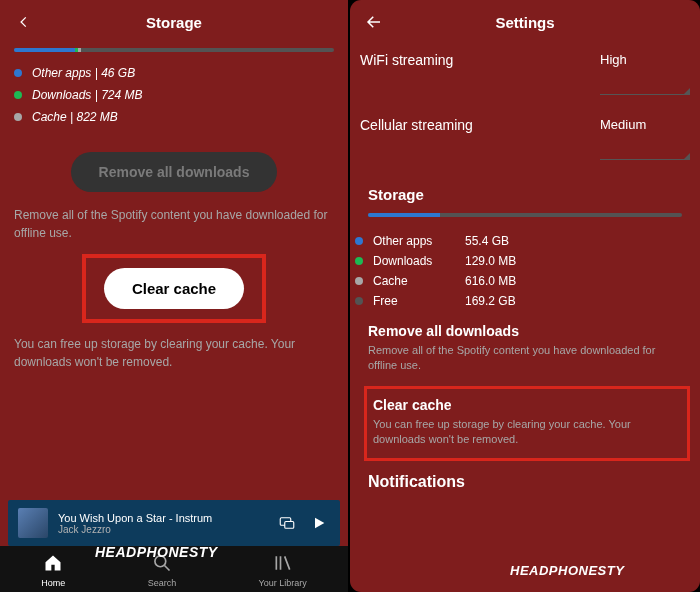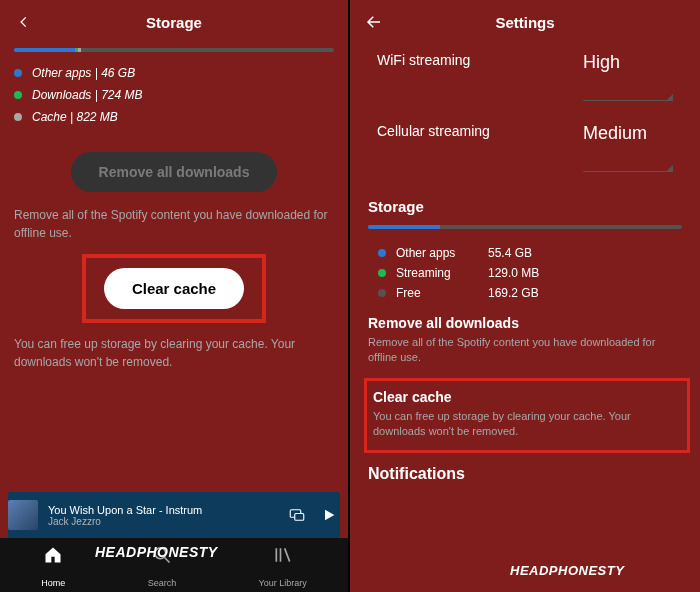--- a/index.html
+++ b/index.html
@@ -12,21 +12,21 @@
     overflow: hidden;
   }
   .screen {
     background: #7f1d1d;
     color: #fff;
     position: relative;
     display: flex;
     flex-direction: column;
   }
   .screen-left { width: 350px; border-right: 2px solid #000; }
-  .screen-right { width: 350px; }
+  .screen-right { width: 350px; border-radius: 11px; }
 
   
   .header {
     display: flex;
     align-items: center;
     padding: 12px 14px;
     position: relative;
     height: 44px;
   }
   .back-btn { width: 20px; height: 20px; display:flex; align-items:center; justify-content:center; cursor:pointer; }
@@ -103,21 +103,21 @@
     border-radius: 26px;
     border: none;
   }
 
   .flex-spacer { flex: 1; }
 
   
   .now-playing {
     background: #0d3b5c;
     margin: 0 8px;
-    padding: 8px 0;
+    padding: 8px 10px;
     display: flex;
     align-items: center;
     gap: 10px;
     border-radius: 2px;
   }
   .np-art {
     width: 30px; height: 30px;
     background: linear-gradient(135deg,#5a7fb3,#2a4668);
     border-radius: 2px;
   }
@@ -126,38 +126,38 @@
   .np-artist { font-size: 10px; color:#b3b3b3; }
   .np-icon { width:22px; height:22px; display:flex; align-items:center; justify-content:center; }
 
   
   .bottom-nav {
     display: flex;
     justify-content: space-around;
     padding: 6px 0 4px;
     background: #121212;
   }
-  .nav-item { display:flex; flex-direction:column; align-items:center; gap:12px; color:#fff; }
+  .nav-item { display:flex; flex-direction:column; align-items:center; gap:4px; color:#fff; }
   .nav-item.dim { color:#a7a7a7; }
   .nav-label { font-size: 9px; }
   .nav-icon { width:22px; height:22px; display:flex; align-items:center; justify-content:center; }
 
   
   .setting-row {
-    padding: 8px 27px 14px;
+    padding: 8px 10px 14px;
     display: flex;
     justify-content: flex-end;
     align-items: flex-start;
     gap: 12px;
   }
   .setting-left { flex:1; }
   .setting-label { font-size: 14px; color:#fff; }
   .setting-sub { font-size: 11px; color:#a7a7a7; line-height:1.4; margin-top:2px; }
   .setting-value-wrap { min-width: 90px; display:flex; flex-direction:column; align-items:flex-start; }
-  .setting-value { font-size: 18px; color:#fff; margin-bottom: 18px; }
+  .setting-value { font-size: 13px; color:#fff; margin-bottom: 18px; }
   .setting-underline { width: 90px; height:10px; position:relative; }
   .setting-underline::before {
     content:""; position:absolute; left:0; right:0; bottom:0;
     border-bottom:1px solid #555;
   }
   .setting-underline::after {
     content:""; position:absolute; right:0; bottom:0;
     border-style: solid;
     border-width: 0 0 7px 7px;
     border-color: transparent transparent #555 transparent;
@@ -167,21 +167,21 @@
     font-size: 15px; font-weight:700; color:#fff;
     padding: 12px 18px 10px;
   }
 
   .bar-wrap-r { padding: 0 18px; margin-bottom: 14px; }
   .bar-r { height:4px; background:#535353; border-radius:2px; display:flex; overflow:hidden; }
   .seg-other-r { background:#2e77d0; width:23%; }
 
   .storage-row {
     display:flex; align-items:center;
-    padding: 3px 28px;
+    padding: 3px 5px;
     font-size: 12px; color:#fff;
   }
   .storage-label { width: 110px; display:flex; align-items:center; }
   .storage-val { color:#fff; }
 
   .sect-block { padding: 12px 18px 8px; }
   .sect-label { font-size: 14px; color:#fff; font-weight:600; }
   .sect-sub { font-size: 11px; color:#a7a7a7; line-height:1.4; margin-top:4px; }
 
   .highlight-box-r {
@@ -345,23 +345,30 @@
   <div class="storage-row">
     <div class="storage-label">
         <span class="dot dot-blue"></span>
         <span>Other apps</span>
       </div>
     <div class="storage-val">55.4 GB</div>
   </div>
   <div class="storage-row">
     <div class="storage-label">
         <span class="dot dot-green"></span>
-        <span>Streaming</span>
+        <span>Downloads</span>
       </div>
     <div class="storage-val">129.0 MB</div>
+  </div>
+  <div class="storage-row">
+    <div class="storage-label">
+        <span class="dot dot-grey"></span>
+        <span>Cache</span>
+      </div>
+    <div class="storage-val">616.0 MB</div>
   </div>
   <div class="storage-row">
     <div class="storage-label">
         <span class="dot dot-dark"></span>
         <span>Free</span>
       </div>
     <div class="storage-val">169.2 GB</div>
   </div>
 
   <div class="sect-block">

